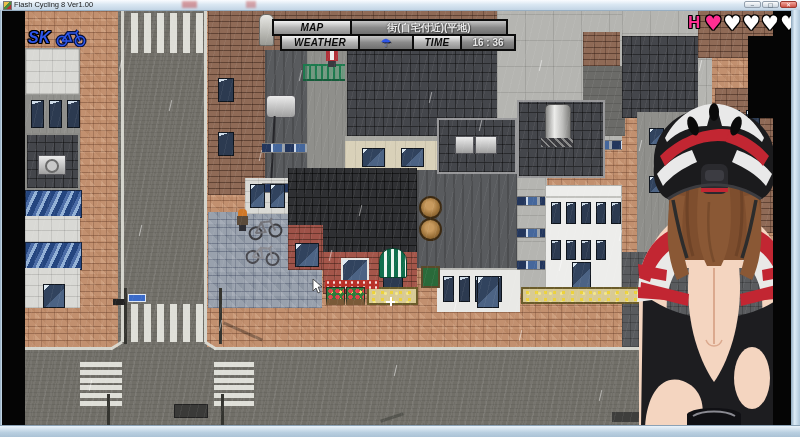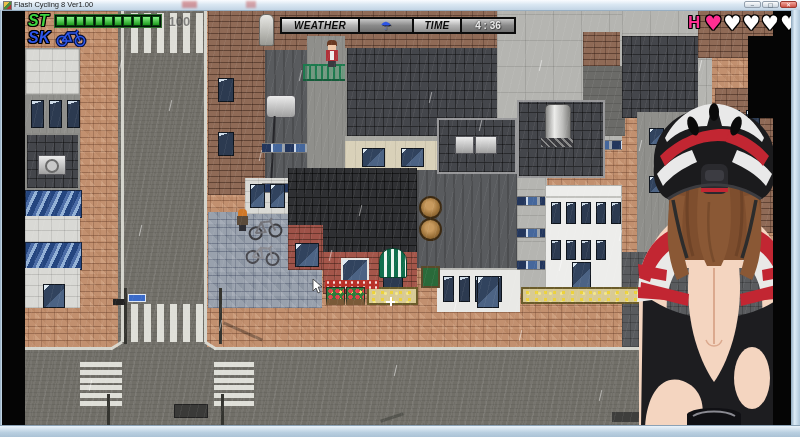--- a/index.html
+++ b/index.html
@@ -391,66 +391,57 @@
     <rect x="64" y="82" width="27" height="30" rx="7" fill="#2a2a2e"></rect>
     <rect x="68" y="88" width="19" height="11" rx="4" fill="#3c3c42"></rect>
     <path d="M64,108 h27" stroke="#c22632" stroke-width="4"></path>
     <path d="M31,117 C59,98 96,98 124,117" stroke="#3c3c40" stroke-width="3" fill="none"></path>
   </svg>
 
   <div class="abs" style="left:2px;top:10px;width:23px;height:415px;background:#050505;z-index:27;"></div>
   <div class="abs" style="left:773px;top:10px;width:18px;height:415px;background:#050505;z-index:27;"></div>
   <div class="abs" style="left:748px;top:36px;width:27px;height:82px;background:#050505;z-index:27;"></div>
 
-  <div class="abs" style="left:28px;top:12px;z-index:40;display:flex;align-items:center;gap:6px;">
-    <span class="stlabel outline">ST</span>
-    <div id="stamina-bar">
-        <div class="seg"></div>
-        <div class="seg"></div>
-        <div class="seg"></div>
-        <div class="seg"></div>
-        <div class="seg"></div>
-        <div class="seg"></div>
-        <div class="seg"></div>
-        <div class="seg"></div>
-        <div class="seg"></div>
-        <div class="seg"></div>
-        <div class="seg"></div>
-      </div>
-    <span class="stval">100</span>
-  </div>
   <div class="abs" style="left:28px;top:29px;z-index:40;display:flex;align-items:center;gap:5px;">
     <span class="sklabel outline">SK</span>
     <svg width="32" height="18" viewBox="0 0 32 18">
       <g stroke="#05103c" stroke-width="4" fill="none">
         <circle cx="7" cy="12" r="4.5"></circle>
           <circle cx="25" cy="12" r="4.5"></circle>
         <path d="M7,12 L13,4 L21,4 L25,12 M13,4 L16,12 L7,12 M21,4 L23,1.5"></path>
       </g>
       <g stroke="#2d55e8" stroke-width="1.6" fill="none">
         <circle cx="7" cy="12" r="4.5"></circle>
           <circle cx="25" cy="12" r="4.5"></circle>
         <path d="M7,12 L13,4 L21,4 L25,12 M13,4 L16,12 L7,12 M21,4 L23,1.5"></path>
       </g>
     </svg>
   </div>
 
   <div class="abs" style="left:272px;top:19px;z-index:40;">
+    <div class="panel-row">
+      <div class="cell" style="width:76px;">
+        <span class="plabel">MAP</span>
+      </div>
+      <div class="cell val" style="width:154px;">
+        <span class="pvalue">街(自宅付近)(平地)</span>
+      </div>
+    </div>
     <div class="panel-row" style="margin-top:-2px;">
       <div class="cell" style="width:76px;margin-left:8px;">
         <span class="plabel">WEATHER</span>
       </div>
       <div class="cell val" style="width:52px;">
         <span style="color:var(--sk-blue,#2d55e8);font-size:12px;font-family:'DejaVu Sans',sans-serif;text-shadow:1px 1px 0 #222;">☂</span>
       </div>
       <div class="cell" style="width:46px;">
         <span class="plabel">TIME</span>
       </div>
       <div class="cell val" style="width:52px;">
-        <span class="pvalue">4 : 36</span>
+        <span class="pvalue">16 : 36</span>
       </div>
     </div>
   </div>
 
   <div class="abs" style="left:688px;top:13px;z-index:40;display:flex;align-items:center;gap:4px;">
     <span class="hlabel outline">H</span>
     <div id="hearts-row">
         <span class="heart filled">♥</span>
         <span class="heart">♥</span>
         <span class="heart">♥</span>

